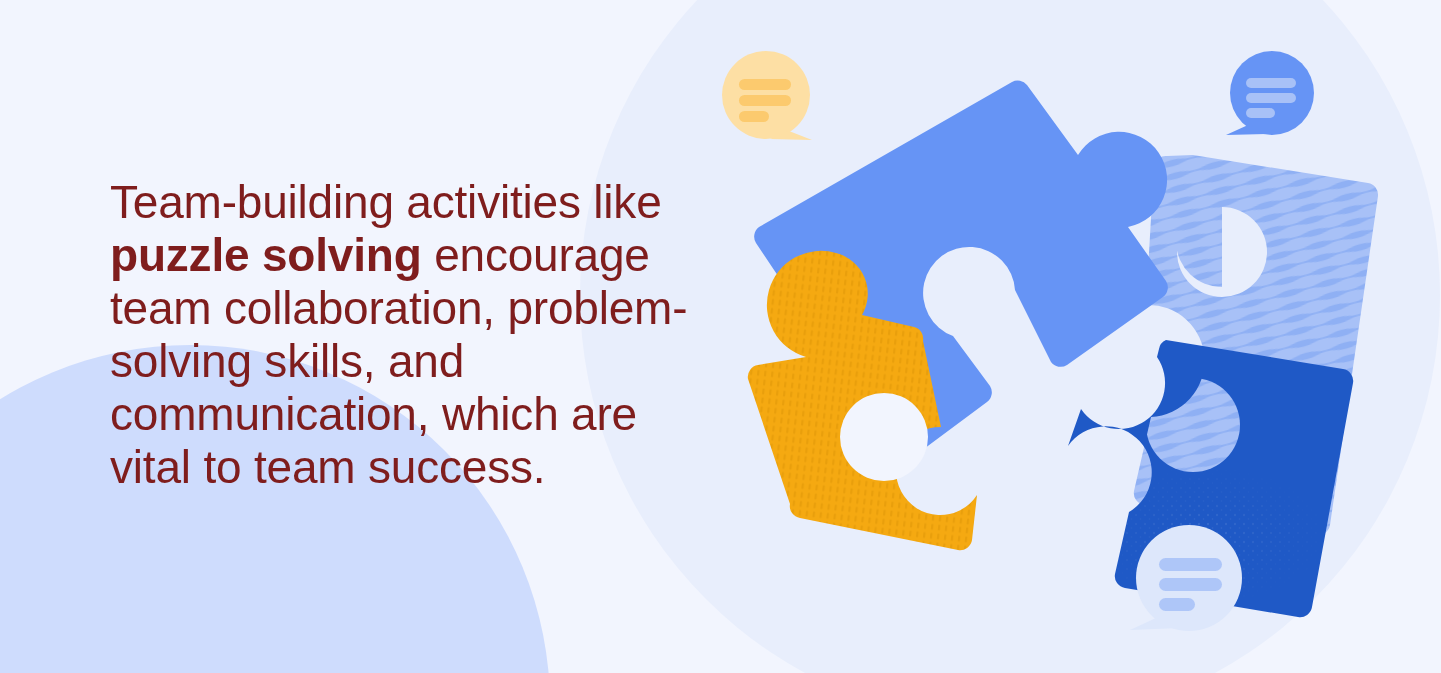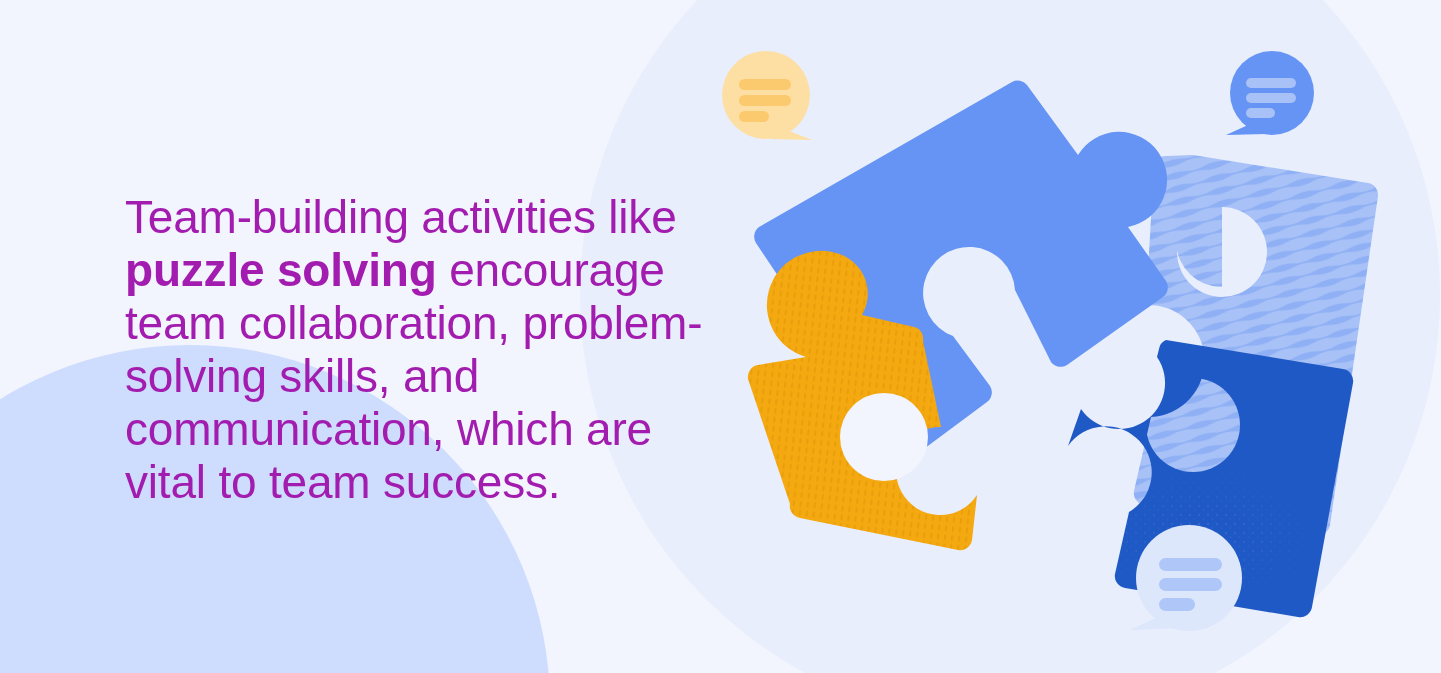--- a/index.html
+++ b/index.html
@@ -26,27 +26,27 @@
     height: 673px;
   }
   #copy-block {
     position: absolute;
     left: 110px;
     top: 176px;
     width: 620px;
     z-index: 5;
   }
   #headline {
-    margin: 15px;
+    margin: 0;
     font-family: "Liberation Sans", sans-serif;
     font-size: 46px;
     line-height: 53px;
     font-weight: 400;
     letter-spacing: -0.2px;
-    color: #a21caf;
+    color: #7f1d1d;
     white-space: pre-line;
   }
   #headline .em {
     font-weight: 700;
   }
 </style>
 </head>
 <body>
 
 <div id="stage">

